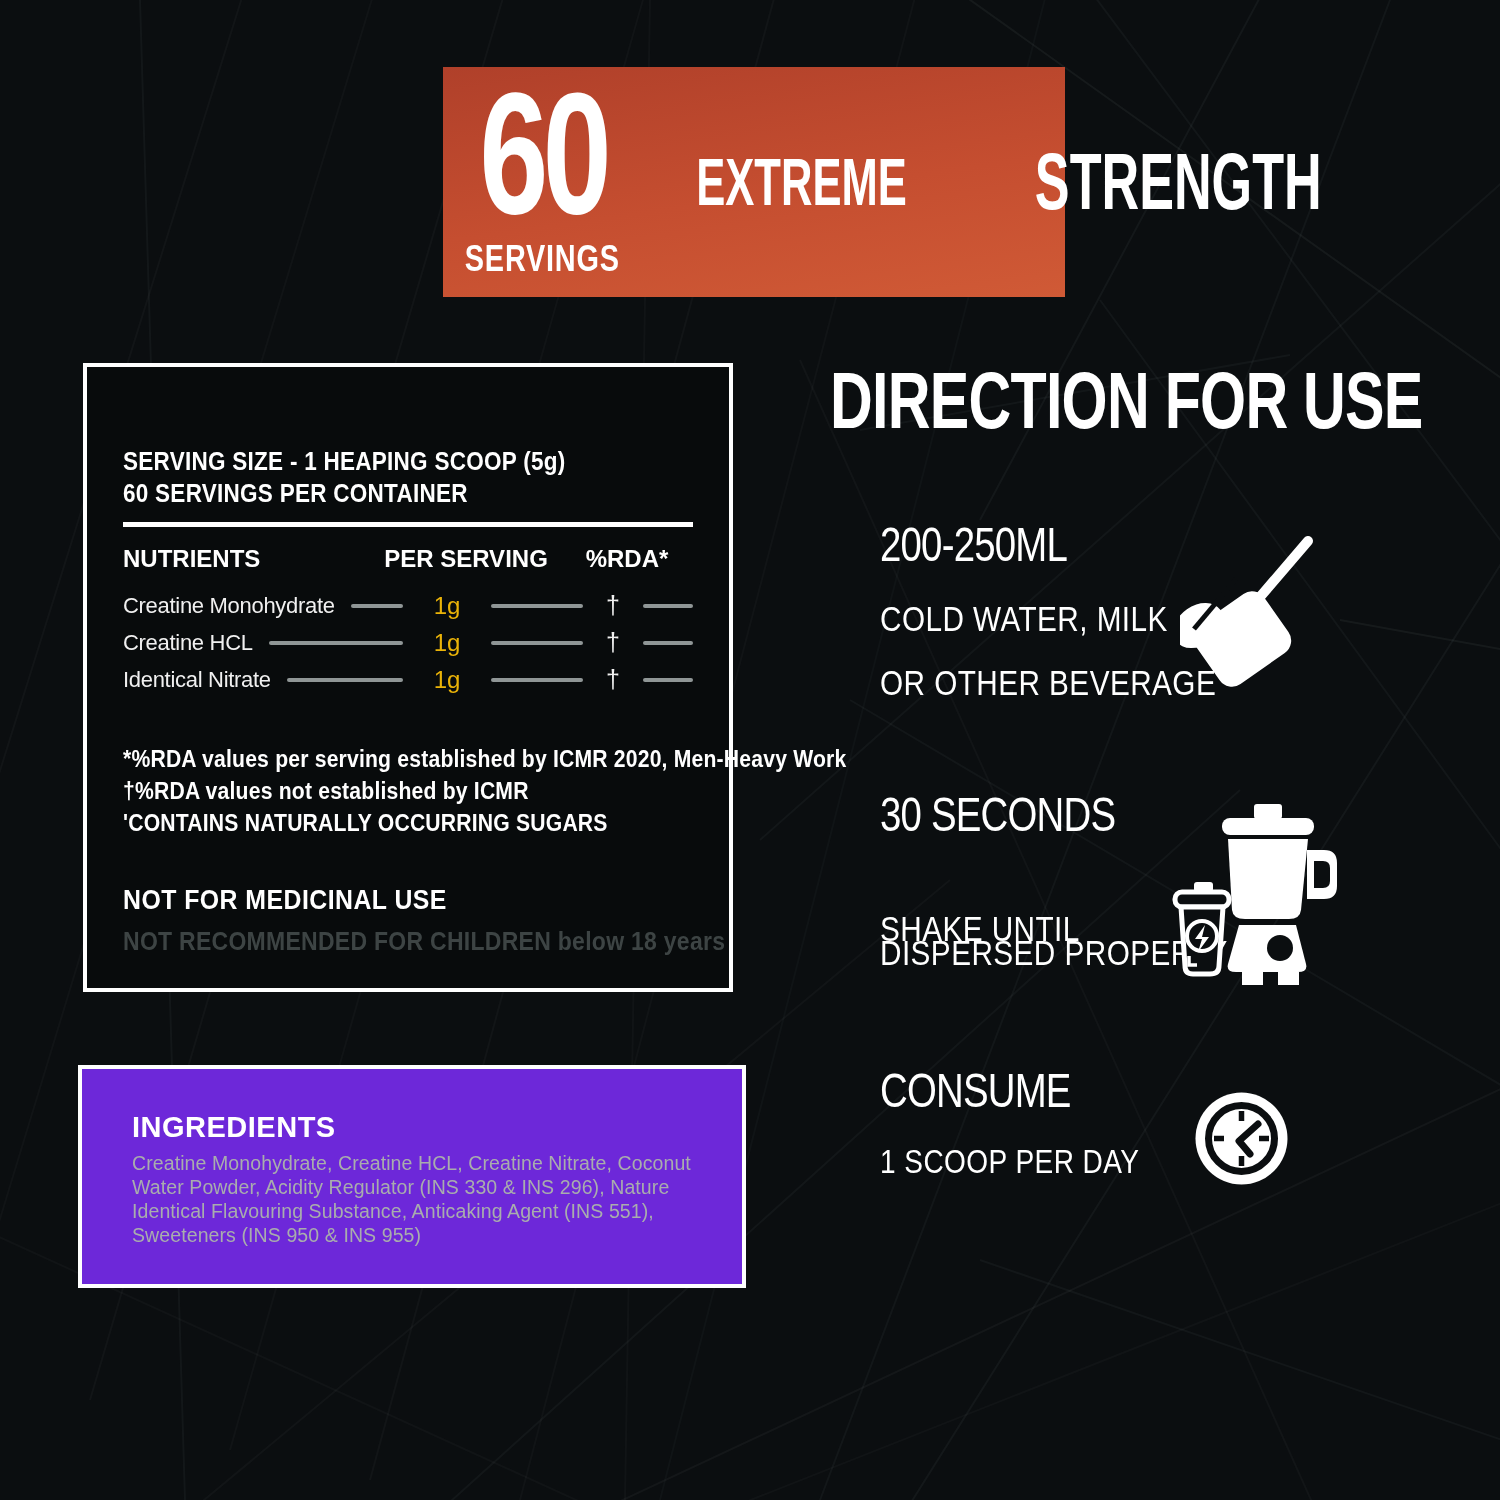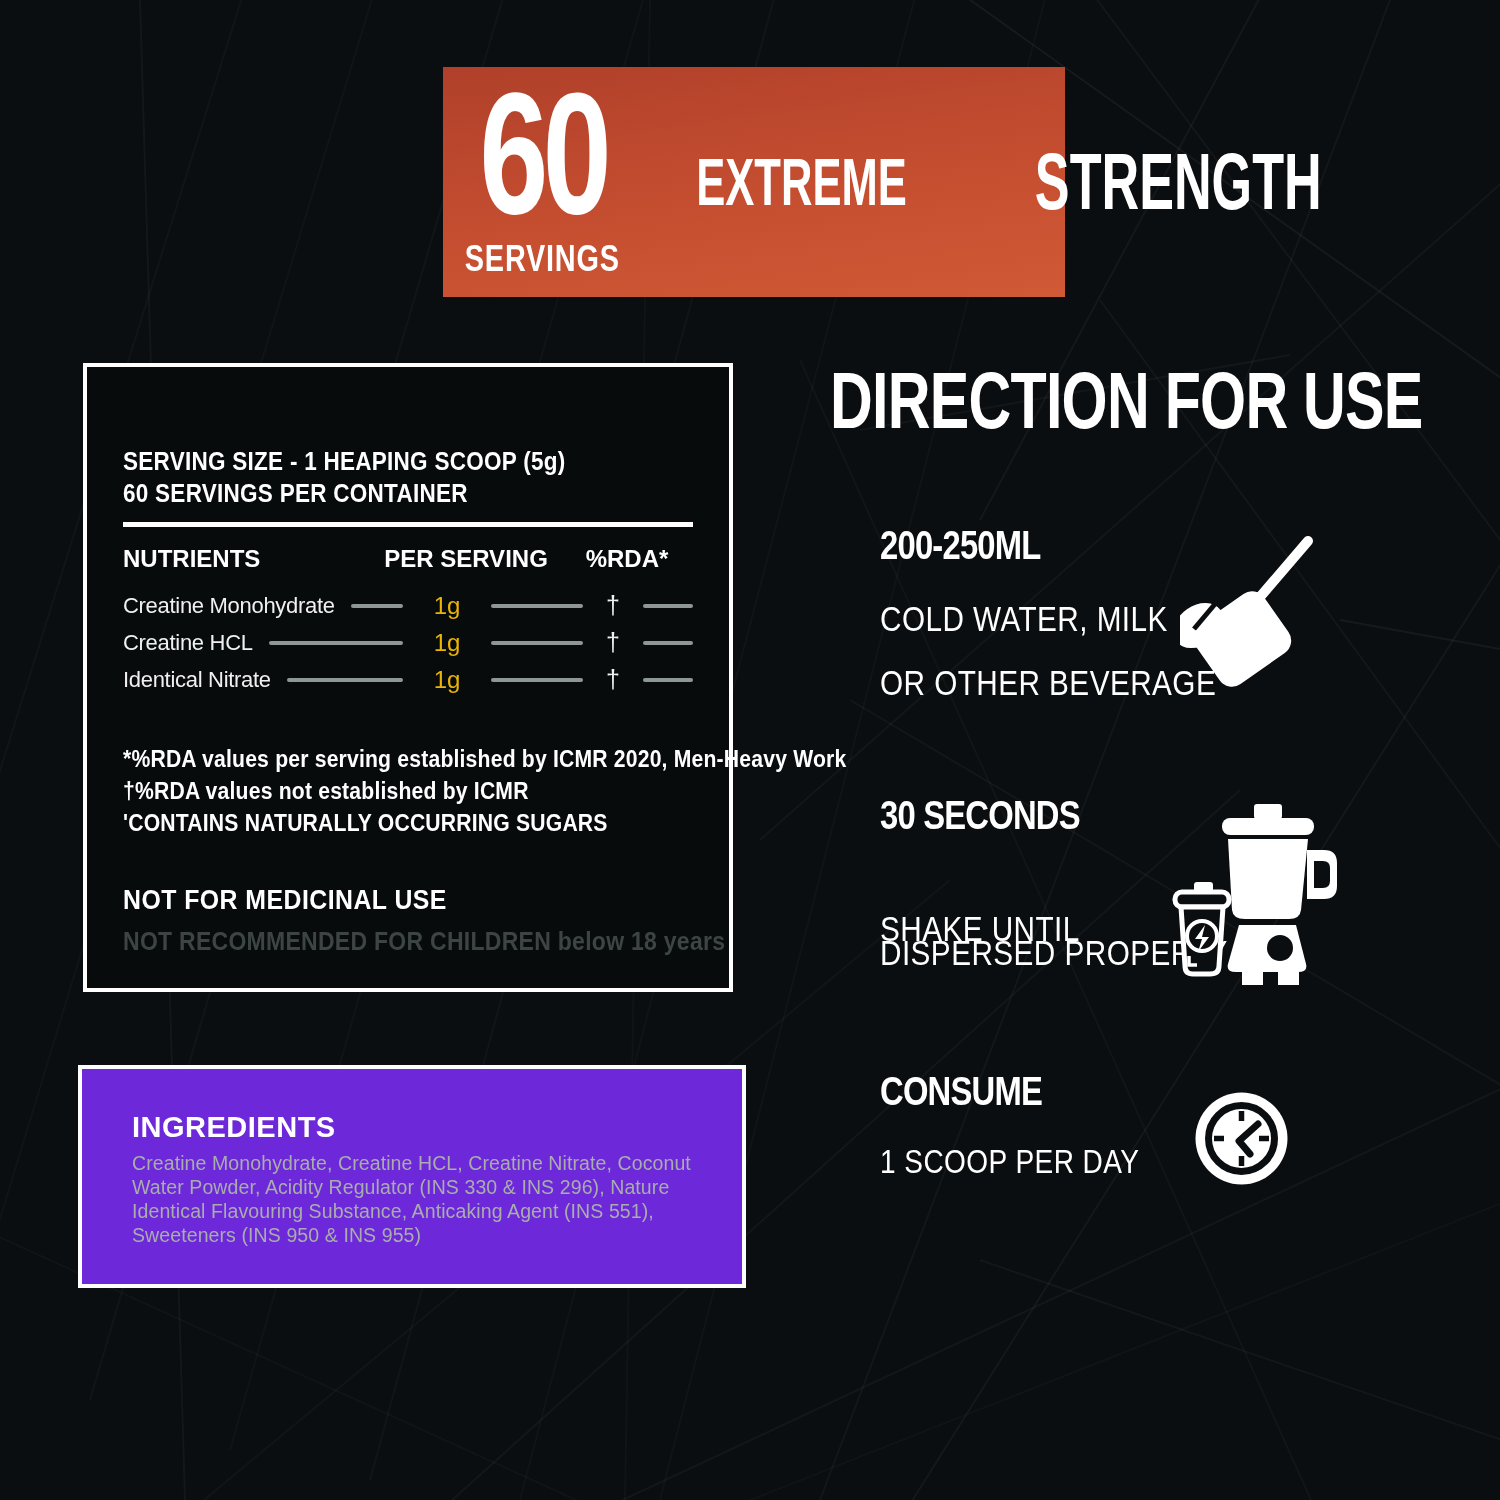--- a/index.html
+++ b/index.html
@@ -63,21 +63,21 @@
   #ingr-box{
     left:78px;top:1065px;width:668px;height:223px;z-index:2;
     border:4px solid #fff;background:#6d28d9;box-sizing:border-box;
   }
   .ing-title{position:absolute;left:50px;top:42px;font-size:29px;font-weight:700;letter-spacing:.5px;}
   .ing-text{position:absolute;left:50px;top:82px;width:592px;font-size:19.5px;line-height:24px;color:#a9adad;letter-spacing:.1px;}
 
   
   #dfu-title{left:830px;top:358px;z-index:2;font-size:80px;font-weight:900;line-height:86px;letter-spacing:-1px;}
   #dfu-title .sq{transform:scaleX(.74);}
-  .step-head{z-index:2;font-size:41px;font-weight:700;letter-spacing:-1px;line-height:66px;}
+  .step-head{z-index:2;font-size:48px;font-weight:400;letter-spacing:-1px;line-height:66px;}
   .step-head .sq{transform:scaleX(.8);}
   .step-line{z-index:2;font-size:35px;font-weight:400;letter-spacing:.5px;line-height:38px;color:#ffffff;}
   .step-line .sq{transform:scaleX(.85);}
   .icon{z-index:2;}
 </style>
 </head>
 <body>
 
 <svg id="bg-lines" width="1500" height="1500" viewBox="0 0 1500 1500">
   <g stroke="#aebcbc" stroke-width="2" fill="none">

